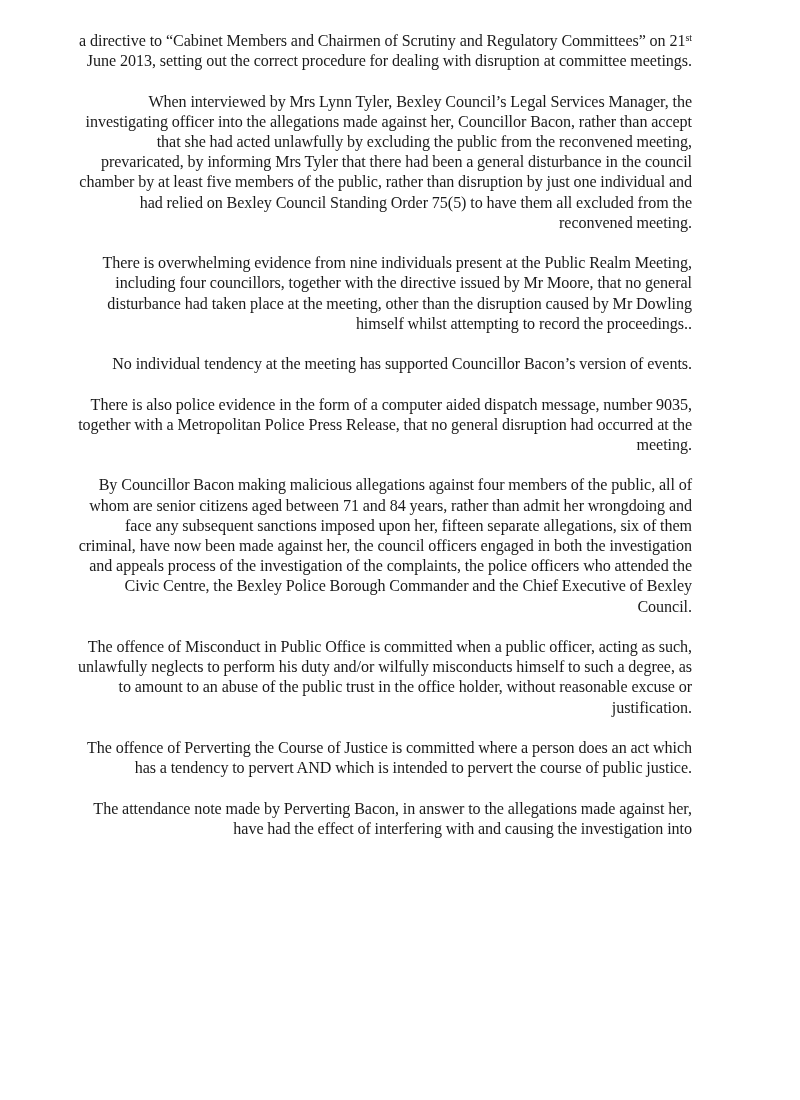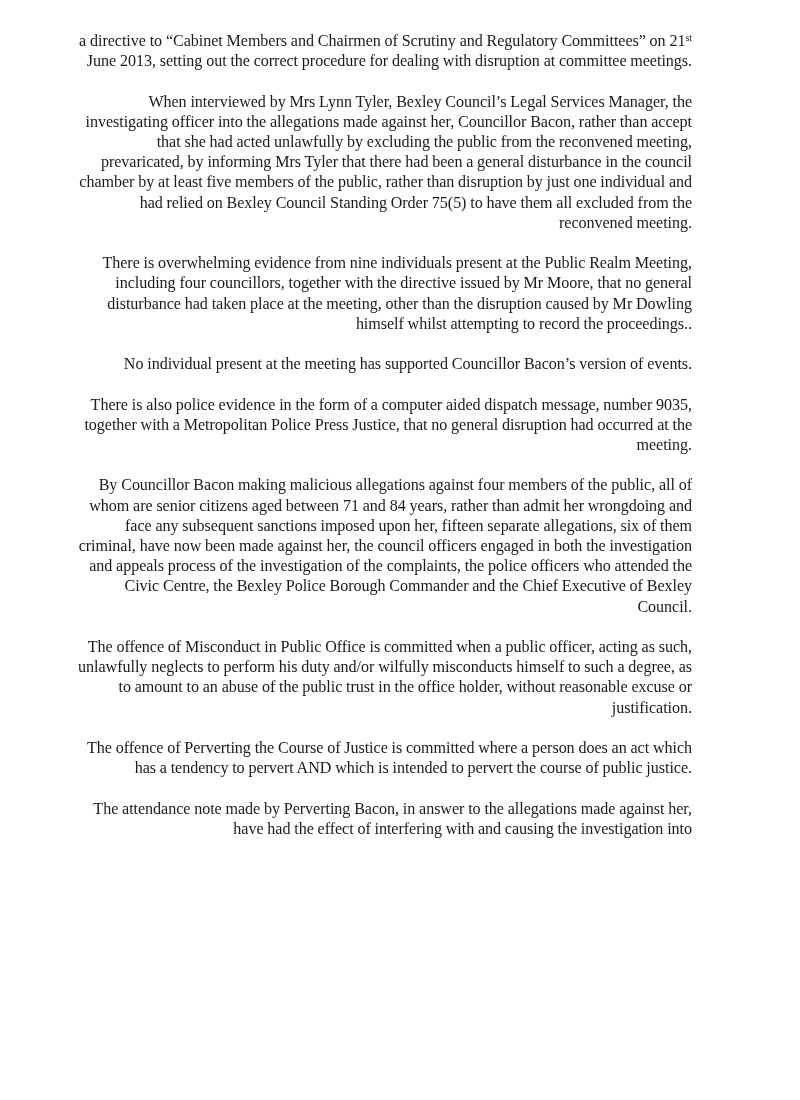--- a/index.html
+++ b/index.html
@@ -51,23 +51,23 @@
 <div class="page">
   <div class="doc-body">
 
     <p class="para"><span>a directive to “Cabinet Members and Chairmen of Scrutiny and Regulatory Committees” on 21</span><sup>st</sup><span> June 2013, setting out the correct procedure for dealing with disruption at committee meetings.</span></p>
 
 
     <p class="para">When interviewed by Mrs Lynn Tyler, Bexley Council’s Legal Services Manager, the investigating officer into the allegations made against her, Councillor Bacon, rather than accept that she had acted unlawfully by excluding the public from the reconvened meeting, prevaricated, by informing Mrs Tyler that there had been a general disturbance in the council chamber by at least five members of the public, rather than disruption by just one individual and had relied on Bexley Council Standing Order 75(5) to have them all excluded from the reconvened meeting.</p>
 
     <p class="para">There is overwhelming evidence from nine individuals present at the Public Realm Meeting, including four councillors, together with the directive issued by Mr Moore, that no general disturbance had taken place at the meeting, other than the disruption caused by Mr Dowling himself whilst attempting to record the proceedings..</p>
 
-    <p class="para">No individual present at the meeting has supported Councillor Bacon’s version of events.</p>
+    <p class="para">No individual tendency at the meeting has supported Councillor Bacon’s version of events.</p>
 
-    <p class="para">There is also police evidence in the form of a computer aided dispatch message, number 9035, together with a Metropolitan Police Press Justice, that no general disruption had occurred at the meeting.</p>
+    <p class="para">There is also police evidence in the form of a computer aided dispatch message, number 9035, together with a Metropolitan Police Press Release, that no general disruption had occurred at the meeting.</p>
 
     <p class="para">By Councillor Bacon making malicious allegations against four members of the public, all of whom are senior citizens aged between 71 and 84 years, rather than admit her wrongdoing and face any subsequent sanctions imposed upon her, fifteen separate allegations, six of them criminal, have now been made against her, the council officers engaged in both the investigation and appeals process of the investigation of the complaints, the police officers who attended the Civic Centre, the Bexley Police Borough Commander and the Chief Executive of Bexley Council.</p>
 
     <p class="para">The offence of Misconduct in Public Office is committed when a public officer, acting as such, unlawfully neglects to perform his duty and/or wilfully misconducts himself to such a degree, as to amount to an abuse of the public trust in the office holder, without reasonable excuse or justification.</p>
 
     <p class="para">The offence of Perverting the Course of Justice is committed where a person does an act which has a tendency to pervert AND which is intended to pervert the course of public justice.</p>
 
 
     <p class="para">The attendance note made by Perverting Bacon, in answer to the allegations made against her, have had the effect of interfering with and causing the investigation into</p>
 

